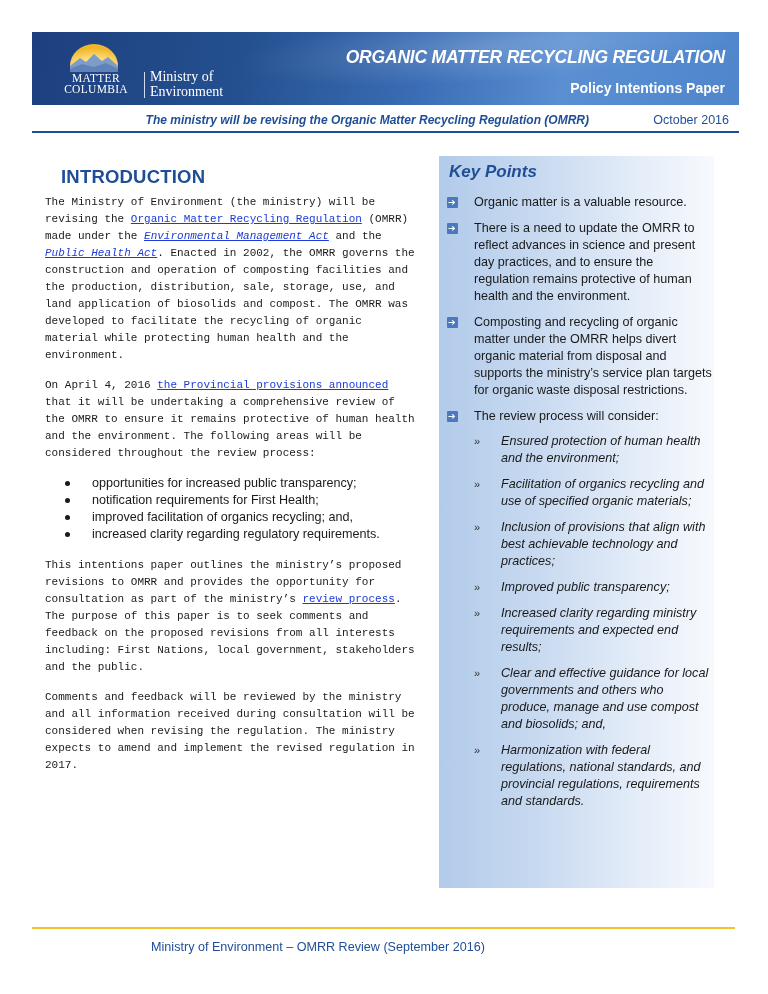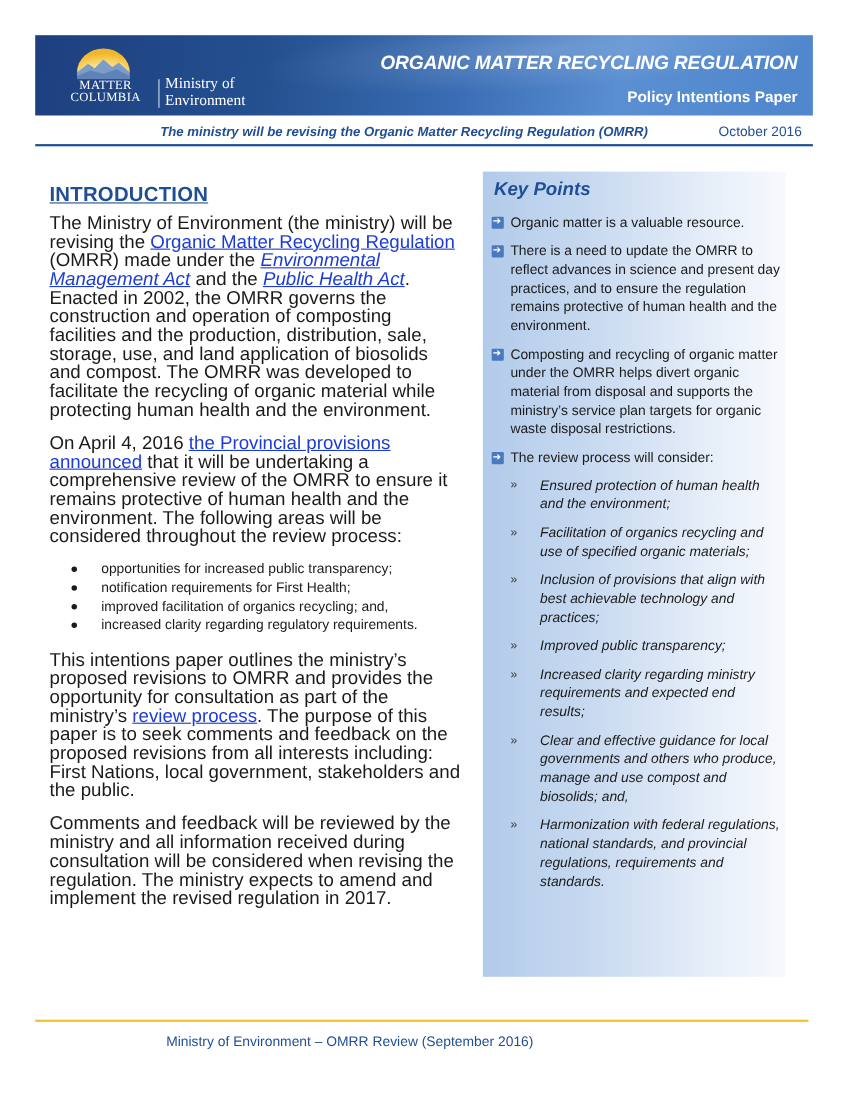--- a/index.html
+++ b/index.html
@@ -23,34 +23,34 @@
     .banner-sub { position: absolute; right: 14px; top: 48px; color: #ffffff; font-weight: bold; font-size: 14px; z-index: 2; }
 
     
     .subhead { position: absolute; left: 32px; top: 113px; width: 707px; height: 18px; }
     .subhead-text { position: absolute; right: 150px; top: 0; color: #1f4e96; font-style: italic; font-weight: bold; font-size: 12px; }
     .subhead-date { position: absolute; right: 10px; top: 0; color: #1f4e96; font-size: 12.5px; }
     .subhead-rule { position: absolute; left: 32px; top: 131px; width: 707px; height: 2px; background: #1f4e96; }
 
     
     .left { position: absolute; left: 45px; top: 166px; width: 375px; }
-    .h-intro { color: #1f4e96; font-weight: bold; font-size: 18.5px; margin: 0 0 6px 0; letter-spacing: 0.2px; text-decoration: underline; }
-    .p { font-size: 17px; line-height: 17px; margin: 0 0 13px 0; color: #1a1a1a; }
+    .h-intro { color: #1f4e96; font-weight: bold; font-size: 18.5px; margin: 0 0 6px 16px; letter-spacing: 0.2px; }
+    .p { font-size: 11px; line-height: 17px; margin: 0 0 13px 0; color: #1a1a1a; font-family: Liberation Mono, monospace; }
     .link { color: #1c3bd6; text-decoration: underline; }
     .link-i { color: #1c3bd6; text-decoration: underline; font-style: italic; }
     ul.bullets { list-style: none; margin: 0 0 14px 0; padding: 0; }
     ul.bullets li { position: relative; padding-left: 47px; font-size: 12.6px; line-height: 17px; }
     ul.bullets li .dot { position: absolute; left: 20px; top: 6px; width: 5px; height: 5px; border-radius: 50%; background: #1a1a1a; }
 
     
     .kp { position: absolute; left: 439px; top: 156px; width: 275px; height: 732px;
       background: linear-gradient(90deg, #b2cbea 0%, #c7d9f0 35%, #e6eef9 75%, #f7f9fd 100%); }
     .kp-title { position: absolute; left: 10px; top: 6px; color: #1f4e96; font-style: italic; font-weight: bold; font-size: 17px; }
     .kp-list { position: absolute; left: 8px; top: 38px; width: 265px; }
-    .kp-item { position: relative; padding-left: 17px; font-size: 12.6px; line-height: 17px; margin-bottom: 9px; color: #1a1a1a; }
+    .kp-item { position: relative; padding-left: 27px; font-size: 12.6px; line-height: 17px; margin-bottom: 9px; color: #1a1a1a; }
     .kp-arrow { position: absolute; left: 0; top: 3px; width: 11px; height: 11px; background: #4a79c0; border-radius: 1px; }
     .kp-arrow::after { content: "➔"; position: absolute; left: 1px; top: -2px; color: #ffffff; font-size: 9px; line-height: 14px; font-family: "DejaVu Sans", sans-serif; }
     .kp-sub { list-style: none; margin: 8px 0 0 0; padding: 0; }
     .kp-sub li { position: relative; padding-left: 27px; font-style: italic; font-size: 12.6px; line-height: 17px; margin-bottom: 9px; }
     .kp-sub li .raquo { position: absolute; left: 0; top: 0; font-style: normal; font-size: 11px; color: #333; }
     .kp-final { position: relative; padding-left: 27px; font-weight: bold; font-size: 16.5px; line-height: 25px; margin-top: 2px; }
     .kp-final .kp-arrow { top: 5px; width: 13px; height: 13px; }
     .kp-final .kp-arrow::after { font-size: 10px; left: 2px; top: -1px; }
 
     

